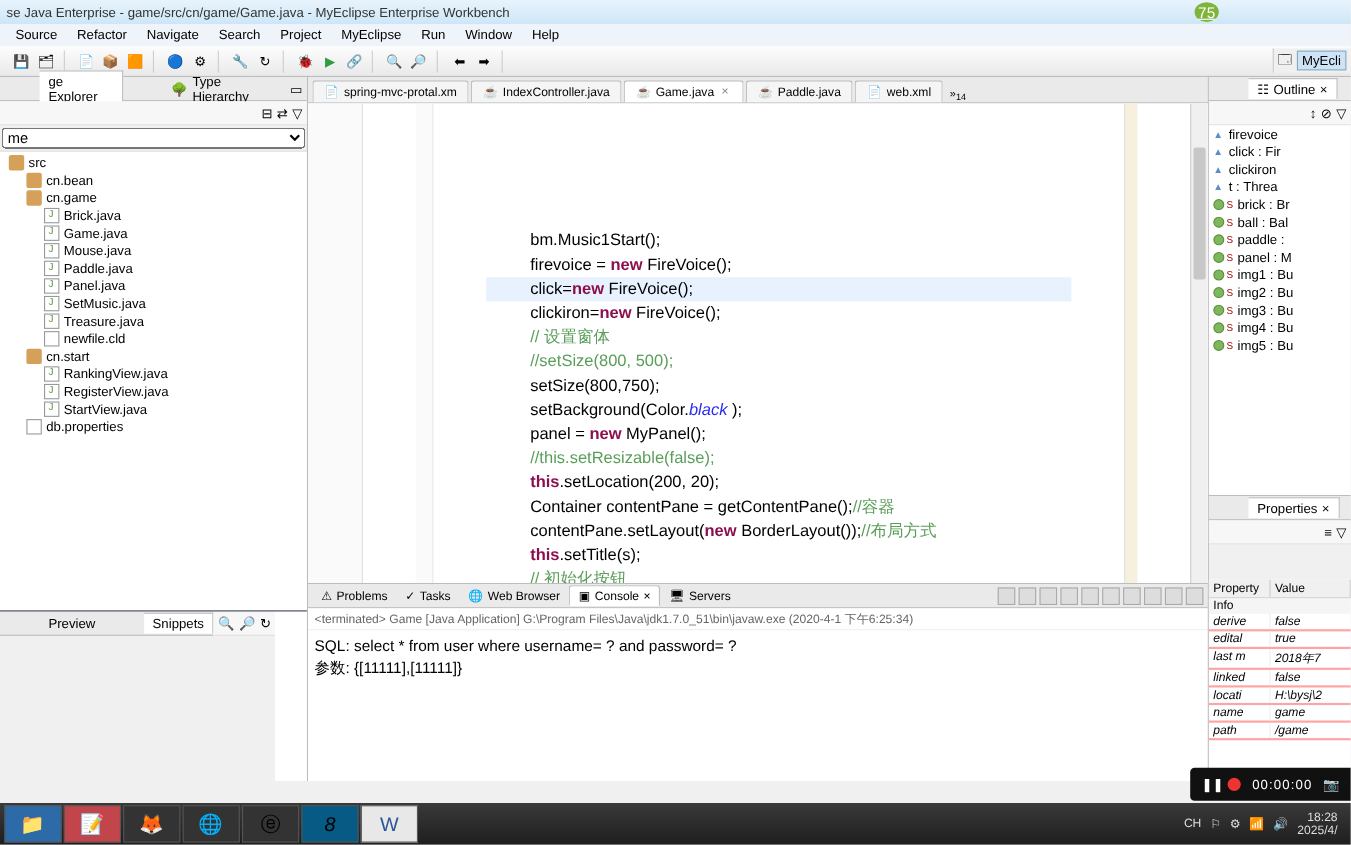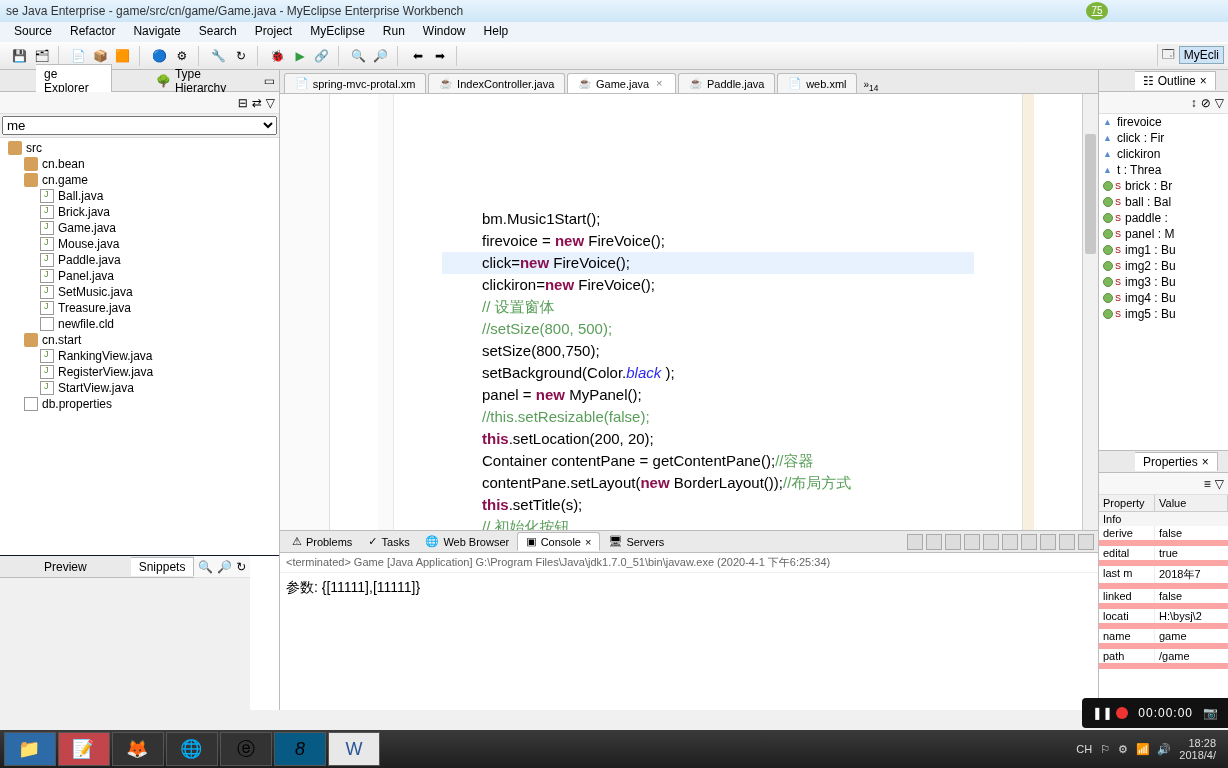--- a/index.html
+++ b/index.html
@@ -1,18 +1,18 @@
 <!DOCTYPE html>
 <html><head>
 <meta charset="utf-8">
 <style>
 * { box-sizing: border-box; margin: 0; padding: 0; font-family: "Segoe UI", Tahoma, sans-serif; }
 body { width: 1228px; height: 768px; background: #f0f0f0; overflow: hidden; font-size: 12px; position: relative; }
 .titlebar { height: 22px; background: linear-gradient(#e8f4fd,#cde6f7); display: flex; align-items: center; padding: 0 6px; color: #333; }
-.titlebar .badge { position: absolute; right: 120px; top: 2px; background: #7eb43a; border-radius: 50%; width: 22px; height: 18px; text-align: center; color: #fff; font-size: 10px; line-height: 18px; text-decoration: underline; }
+.titlebar .badge { position: absolute; right: 120px; top: 2px; background: #7eb43a; border-radius: 50%; width: 22px; height: 18px; text-align: center; color: #fff; font-size: 14px; line-height: 18px; text-decoration: underline; }
 .menubar { height: 20px; background: #eef4fa; display: flex; padding: 0 6px; gap: 2px; }
 .menubar span { padding: 2px 8px; cursor: default; }
 .toolbar { height: 28px; background: linear-gradient(#fdfdfd,#e9e9e9); border-bottom: 1px solid #bcbcbc; display: flex; align-items: center; padding: 0 4px; gap: 4px; }
 .toolbar .tb-icon { width: 20px; height: 20px; display: inline-flex; align-items: center; justify-content: center; }
 .toolbar .grp { display: flex; gap: 2px; padding: 0 6px; border-right: 1px solid #ccc; align-items: center; }
 .main { display: flex; height: 640px; }
 .left-col { width: 280px; display: flex; flex-direction: column; border-right: 1px solid #bcbcbc; }
 .view-tabs { display: flex; background: #eaeaea; height: 22px; border-bottom: 1px solid #bcbcbc; align-items: center; }
 .view-tab { padding: 2px 8px; display: flex; align-items: center; gap: 4px; margin-left: 36px; }
 .view-tab.active { background: #fff; border-top: 1px solid #bcbcbc; border-right: 1px solid #bcbcbc; }
@@ -53,24 +53,24 @@
 .console-meta { background: #fff; padding: 2px 6px; font-size: 11px; color: #666; border-bottom: 1px solid #eee; }
 .console-out { flex: 1; background: #fff; font-family: Consolas, monospace; font-size: 14px; padding: 4px 6px; line-height: 20px; }
 .right-col { width: 130px; border-left: 1px solid #bcbcbc; display: flex; flex-direction: column; }
 .outline-list { flex: 1; background: #fff; overflow: hidden; font-size: 12px; }
 .outline-item { padding: 1px 4px; display: flex; align-items: center; gap: 4px; white-space: nowrap; }
 .out-icon { width: 10px; height: 10px; border-radius: 50%; border: 1px solid #888; display: inline-block; }
 .out-icon.green { background: #7db85c; border-color: #5a8f3c; }
 .out-icon.tri { border-radius: 0; background: none; border: none; color: #5a8dc9; font-size: 9px; }
 .out-s { color: #a00; font-size: 9px; margin-left: -2px; }
 .properties { height: 260px; border-top: 1px solid #bcbcbc; display: flex; flex-direction: column; }
-.prop-table { flex: 1; background: #fff; font-size: 11px; }
+.prop-table { flex: 1; background: #fff; font-size: 11px; margin-top: 32px; }
 .prop-hdr { display: flex; background: #f0f0f0; border-bottom: 1px solid #ccc; }
 .prop-hdr div { padding: 2px 4px; border-right: 1px solid #ccc; }
-.prop-row { display: flex; border-bottom: 6px solid #fca5a5; }
+.prop-row { display: flex; border-bottom: 2px solid #fca5a5; font-style: italic; }
 .prop-row div { padding: 1px 4px; overflow: hidden; white-space: nowrap; }
 .prop-k { width: 56px; border-right: 1px solid #eee; }
 .prop-v { flex: 1; }
 .prop-cat { background: #f5f5f5; padding: 1px 4px; font-size: 11px; }
 .persp-switch { position: absolute; right: 0; top: 44px; height: 22px; background: #f0f0f0; display: flex; align-items: center; padding: 0 4px; gap: 4px; border-left: 1px solid #ccc; }
 .taskbar { position: absolute; left: 0; right: 0; bottom: 0; height: 38px; background: linear-gradient(#3a3a3a,#1e1e1e); display: flex; align-items: center; padding: 0 4px; gap: 2px; }
 .taskbar .app { width: 52px; height: 34px; border: 1px solid #555; display: flex; align-items: center; justify-content: center; font-size: 18px; }
 .taskbar .tray { margin-left: auto; display: flex; align-items: center; gap: 8px; color: #ddd; font-size: 11px; padding-right: 8px; }
 .recorder { position: absolute; right: 0; bottom: 40px; height: 30px; background: #111; color: #fff; display: flex; align-items: center; padding: 0 10px; gap: 10px; border-radius: 4px 0 0 4px; font-family: monospace; }
 .recorder .pause { display: inline-block; width: 14px; height: 14px; }
@@ -159,24 +159,20 @@
           <span class="icon-pkg"></span>
           <span>src</span>
         </div>
       <div class="tree-item child">
           <span class="icon-pkg"></span>
           <span>cn.bean</span>
         </div>
       <div class="tree-item child">
           <span class="icon-pkg"></span>
           <span>cn.game</span>
-        </div>
-      <div class="tree-item child2">
-          <span class="icon-java"></span>
-          <span>Ball.java</span>
         </div>
       <div class="tree-item child2">
           <span class="icon-java"></span>
           <span>Brick.java</span>
         </div>
       <div class="tree-item child2">
           <span class="icon-java"></span>
           <span>Game.java</span>
         </div>
       <div class="tree-item child2">
@@ -328,20 +324,21 @@
           <span class="bi"></span>
           <span class="bi"></span>
           <span class="bi"></span>
           <span class="bi"></span>
           <span class="bi"></span>
           <span class="bi"></span>
         </div>
       </div>
       <div class="console-meta">&lt;terminated&gt; Game [Java Application] G:\Program Files\Java\jdk1.7.0_51\bin\javaw.exe (2020-4-1 下午6:25:34)</div>
       <div class="console-out">
+          <div>SQL: select * from user where username= ? and password= ?</div>
           <div>参数: {[11111],[11111]}</div>
         </div>
     </div>
   </div>
 
   <div class="right-col">
     <div class="view-tabs">
       <div class="view-tab active">
           <span>☷</span>
           <span>Outline</span>
@@ -482,16 +479,16 @@
   <div class="app" style="background:#075a84;font-style:italic">8</div>
   <div class="app" style="background:#e8e8e8;color:#2a5699">W</div>
   <div class="tray">
     <span>CH</span>
     <span>⚐</span>
     <span>⚙</span>
     <span>📶</span>
     <span>🔊</span>
     <div style="text-align:right">
       <div>18:28</div>
-      <div>2018/4/</div>
+      <div>2025/4/</div>
     </div>
   </div>
 </div>
 
 </body></html>

